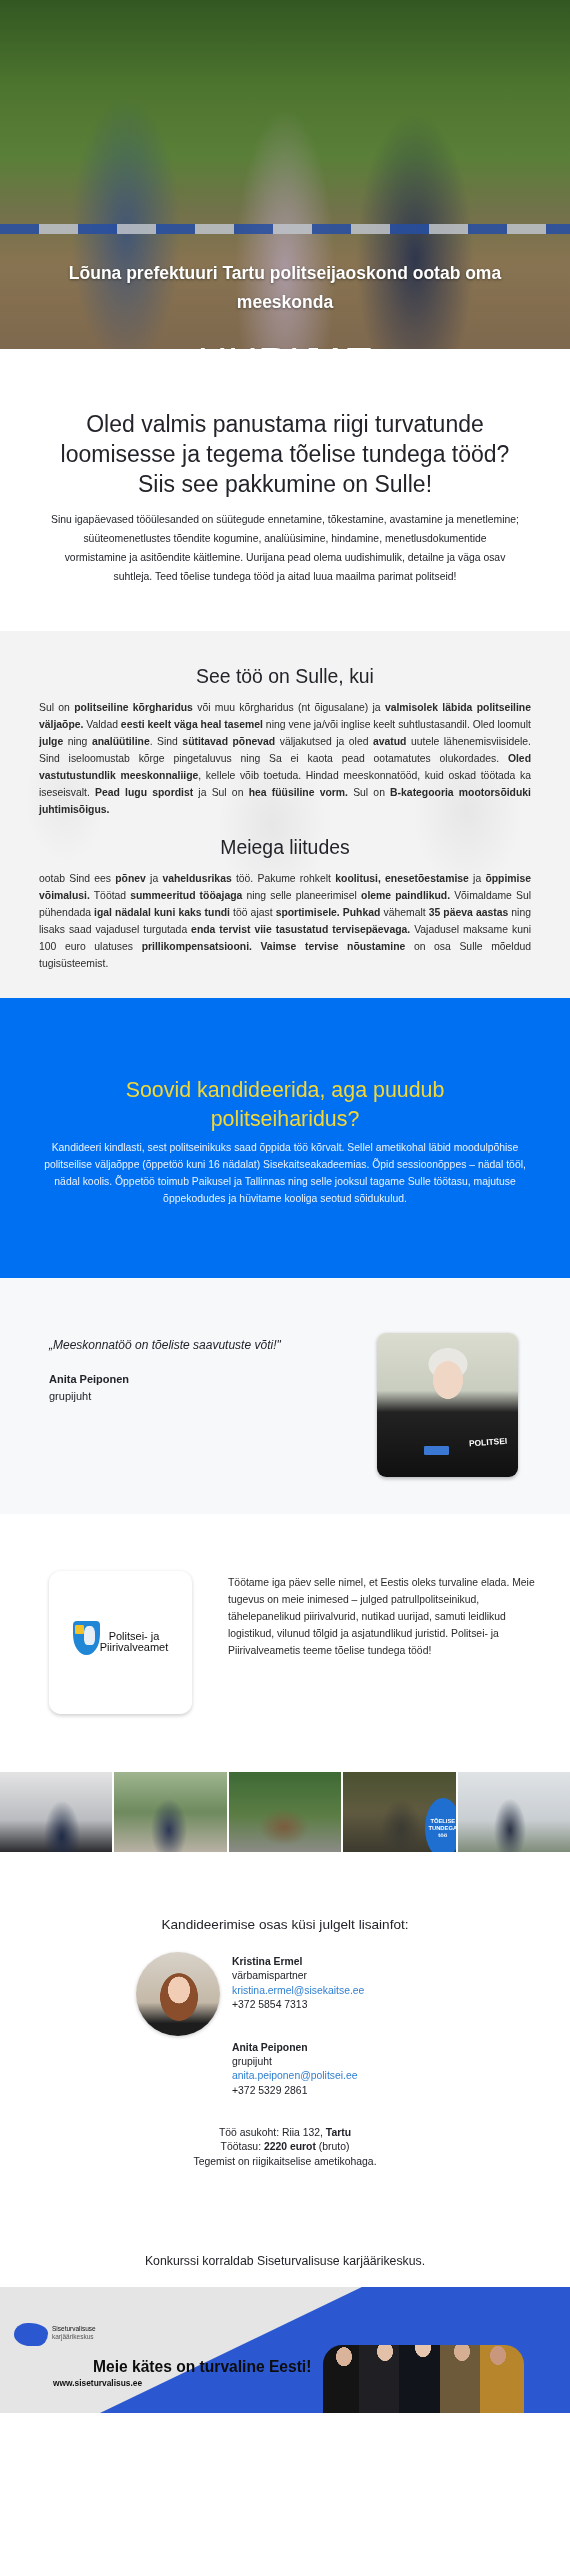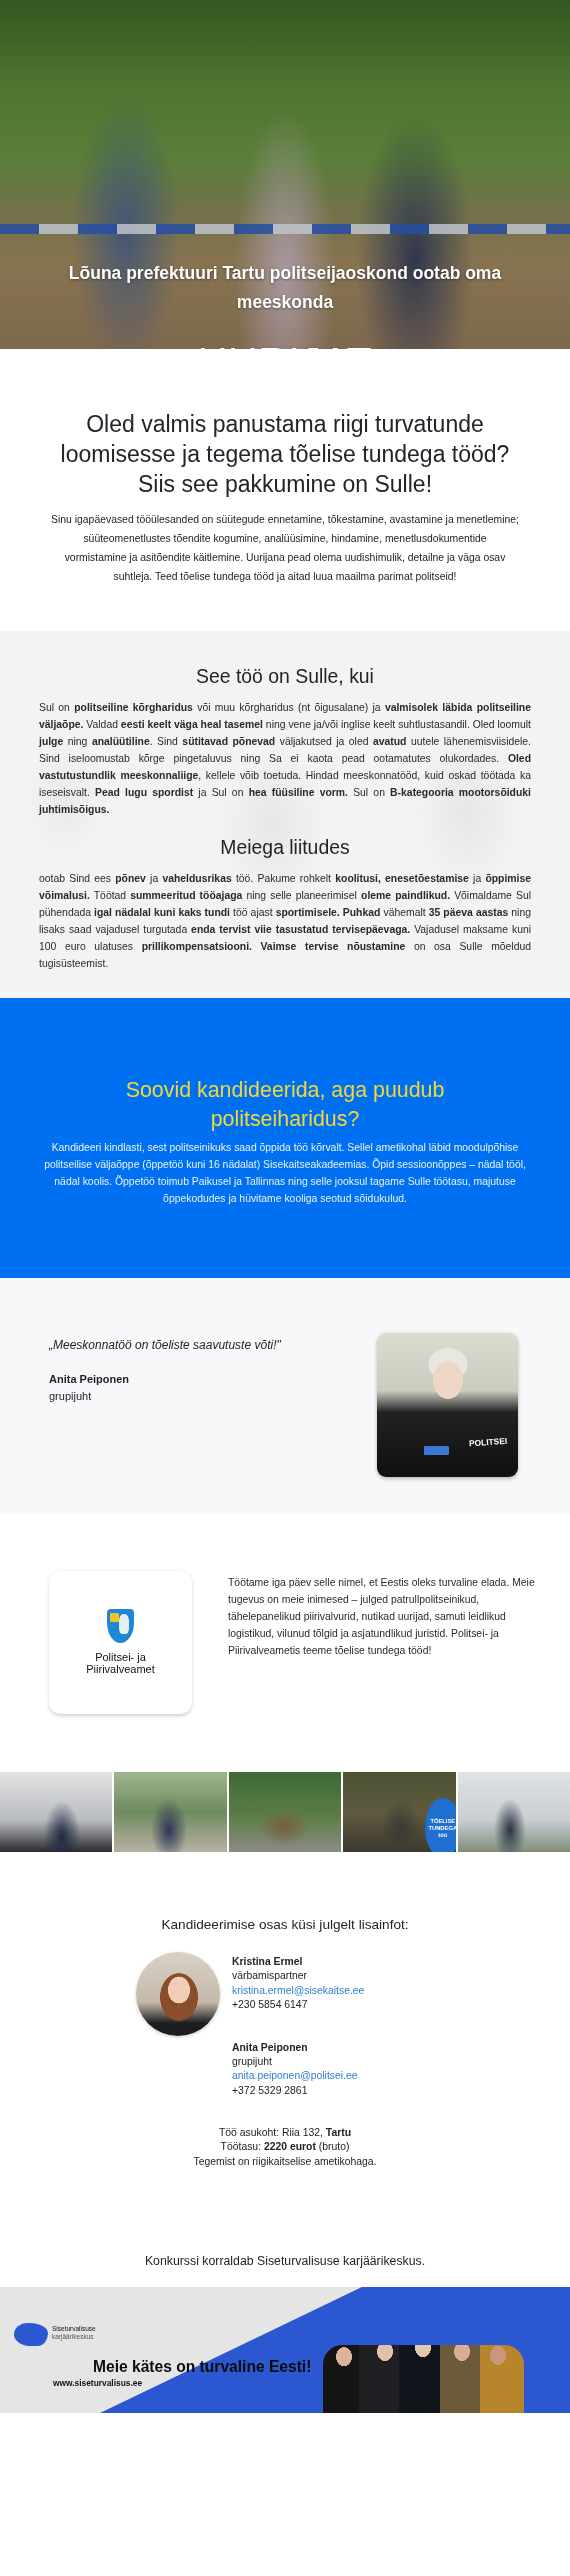--- a/index.html
+++ b/index.html
@@ -73,21 +73,21 @@
     }
     .quote .namepatch {
       position: absolute; left: 47px; top: 113px; width: 24.6px; height: 9px; background: #3a78d4; border-radius: 1.3px;
     }
 
     
     .about { height: 241px; position: relative; background: #fff; }
     .about .logo-card {
       position: absolute; left: 49px; top: 57px; width: 143px; height: 143px; border-radius: 11.7px;
       background: #fff; box-shadow: 0 1.3px 3.9px rgba(0,0,0,0.18);
-      display: flex; flex-direction: column; align-items: center; justify-content: center;
+      display: flex; align-items: center; justify-content: center;
     }
     .about .shield {
       width: 27px; height: 34px; background: #1f87d6; border-radius: 3.9px 3.9px 50% 50% / 3.9px 3.9px 60% 60%;
       position: relative; margin-bottom: 9px;
     }
     .about .shield::before {
       content: ""; position: absolute; left: 2.6px; top: 3.9px; width: 9px; height: 9px; background: #f2c22b; border-radius: 1.3px;
     }
     .about .shield::after {
       content: ""; position: absolute; left: 11.7px; top: 5.2px; width: 10.4px; height: 19.4px; background: #e8eef6; border-radius: 40% 40% 30% 30%;
@@ -240,21 +240,21 @@
 </section>
 
 <section class="contact">
   <h3>Kandideerimise osas küsi julgelt lisainfot:</h3>
   <div class="people">
     <div class="avatar"></div>
     <div class="person p1">
       <div class="nm">Kristina Ermel</div>
       <div>värbamispartner</div>
       <a href="mailto:kristina.ermel@sisekaitse.ee">kristina.ermel@sisekaitse.ee</a>
-      <div>+230 5854 6147</div>
+      <div>+372 5854 7313</div>
     </div>
     <div class="person p2">
       <div class="nm">Anita Peiponen</div>
       <div>grupijuht</div>
       <a href="mailto:anita.peiponen@politsei.ee">anita.peiponen@politsei.ee</a>
       <div>+372 5329 2861</div>
     </div>
   </div>
   <div class="job">
     <div><span>Töö asukoht: Riia 132, </span><b>Tartu</b></div>

